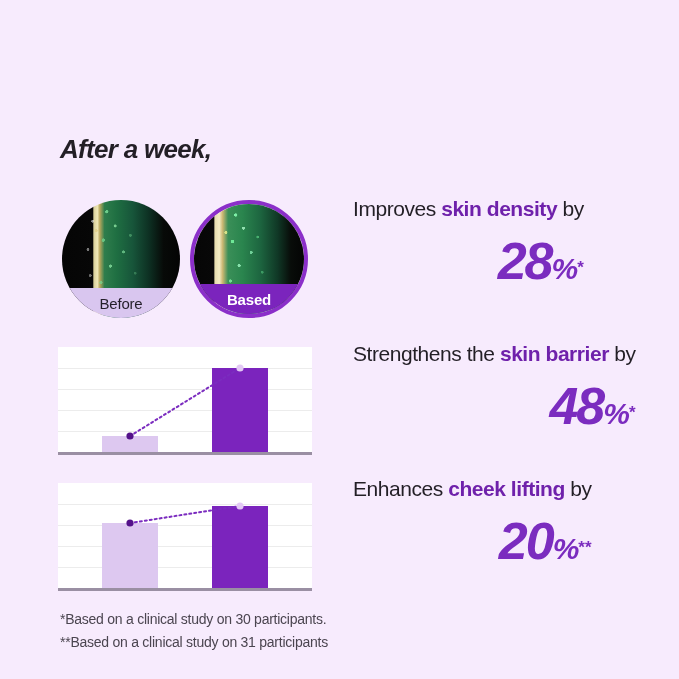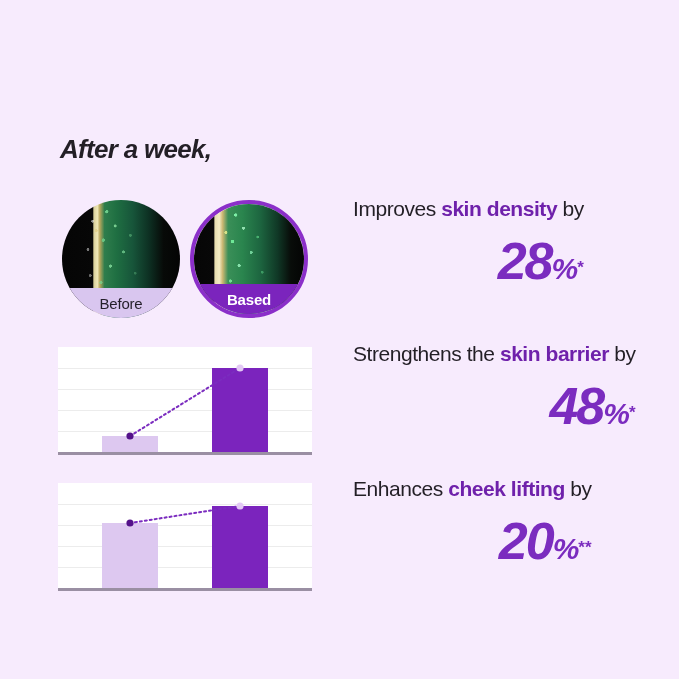--- a/index.html
+++ b/index.html
@@ -273,14 +273,18 @@
   <div class="stat s2">
     <div class="stat-line"><span>Strengthens the </span><span class="hl">skin barrier</span><span> by</span></div>
     <div class="stat-big"><span class="num">48</span><span class="pct">%</span><span class="ast">*</span></div>
   </div>
 
   <div class="stat s3">
     <div class="stat-line"><span>Enhances </span><span class="hl">cheek lifting</span><span> by</span></div>
     <div class="stat-big"><span class="num">20</span><span class="pct">%</span><span class="ast">**</span></div>
   </div>
 
+  <div class="footnotes">
+    <div>*Based on a clinical study on 30 participants.</div>
+    <div>**Based on a clinical study on 31 participants</div>
+  </div>
 
 </div>
 
 </body></html>

